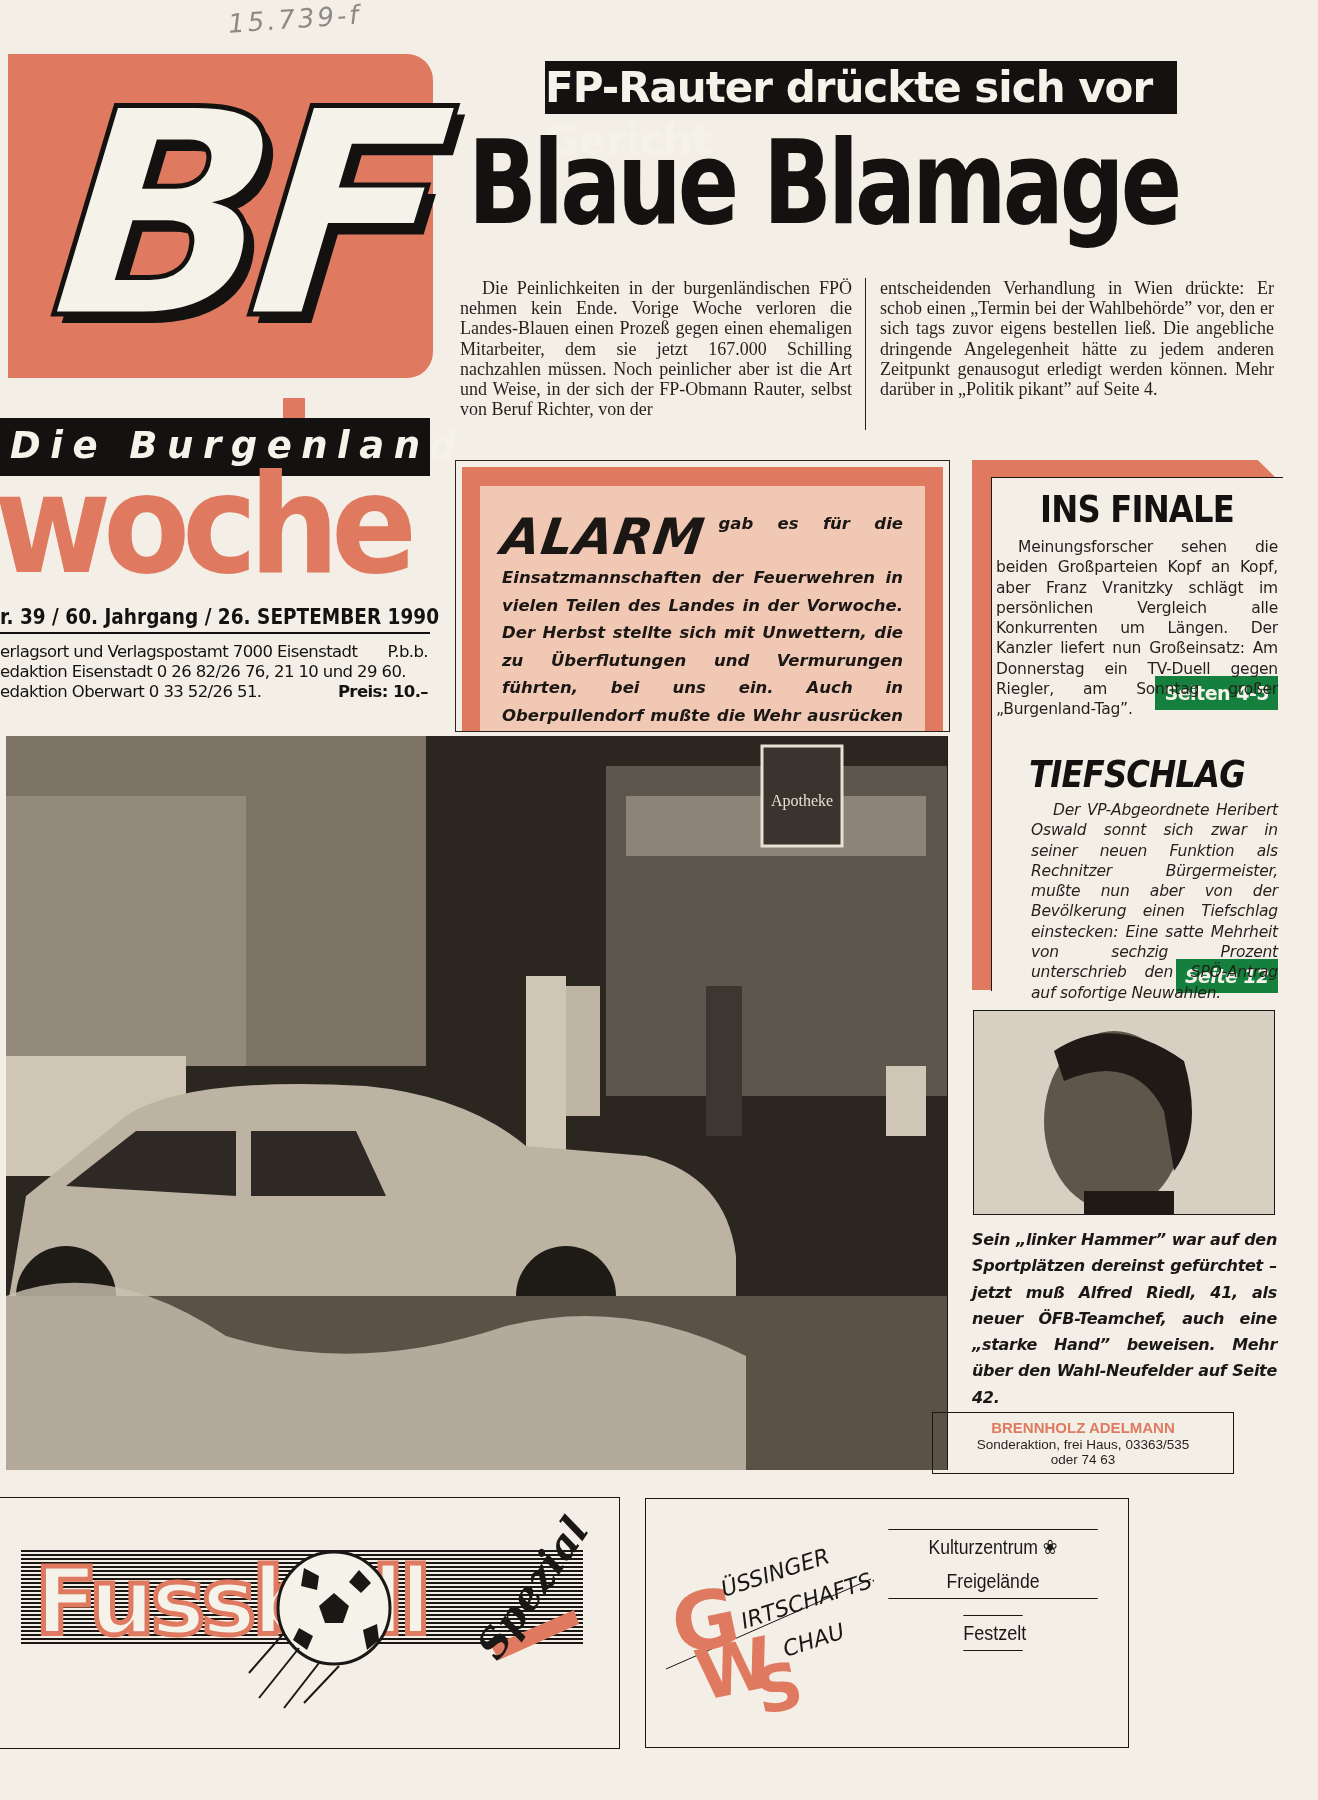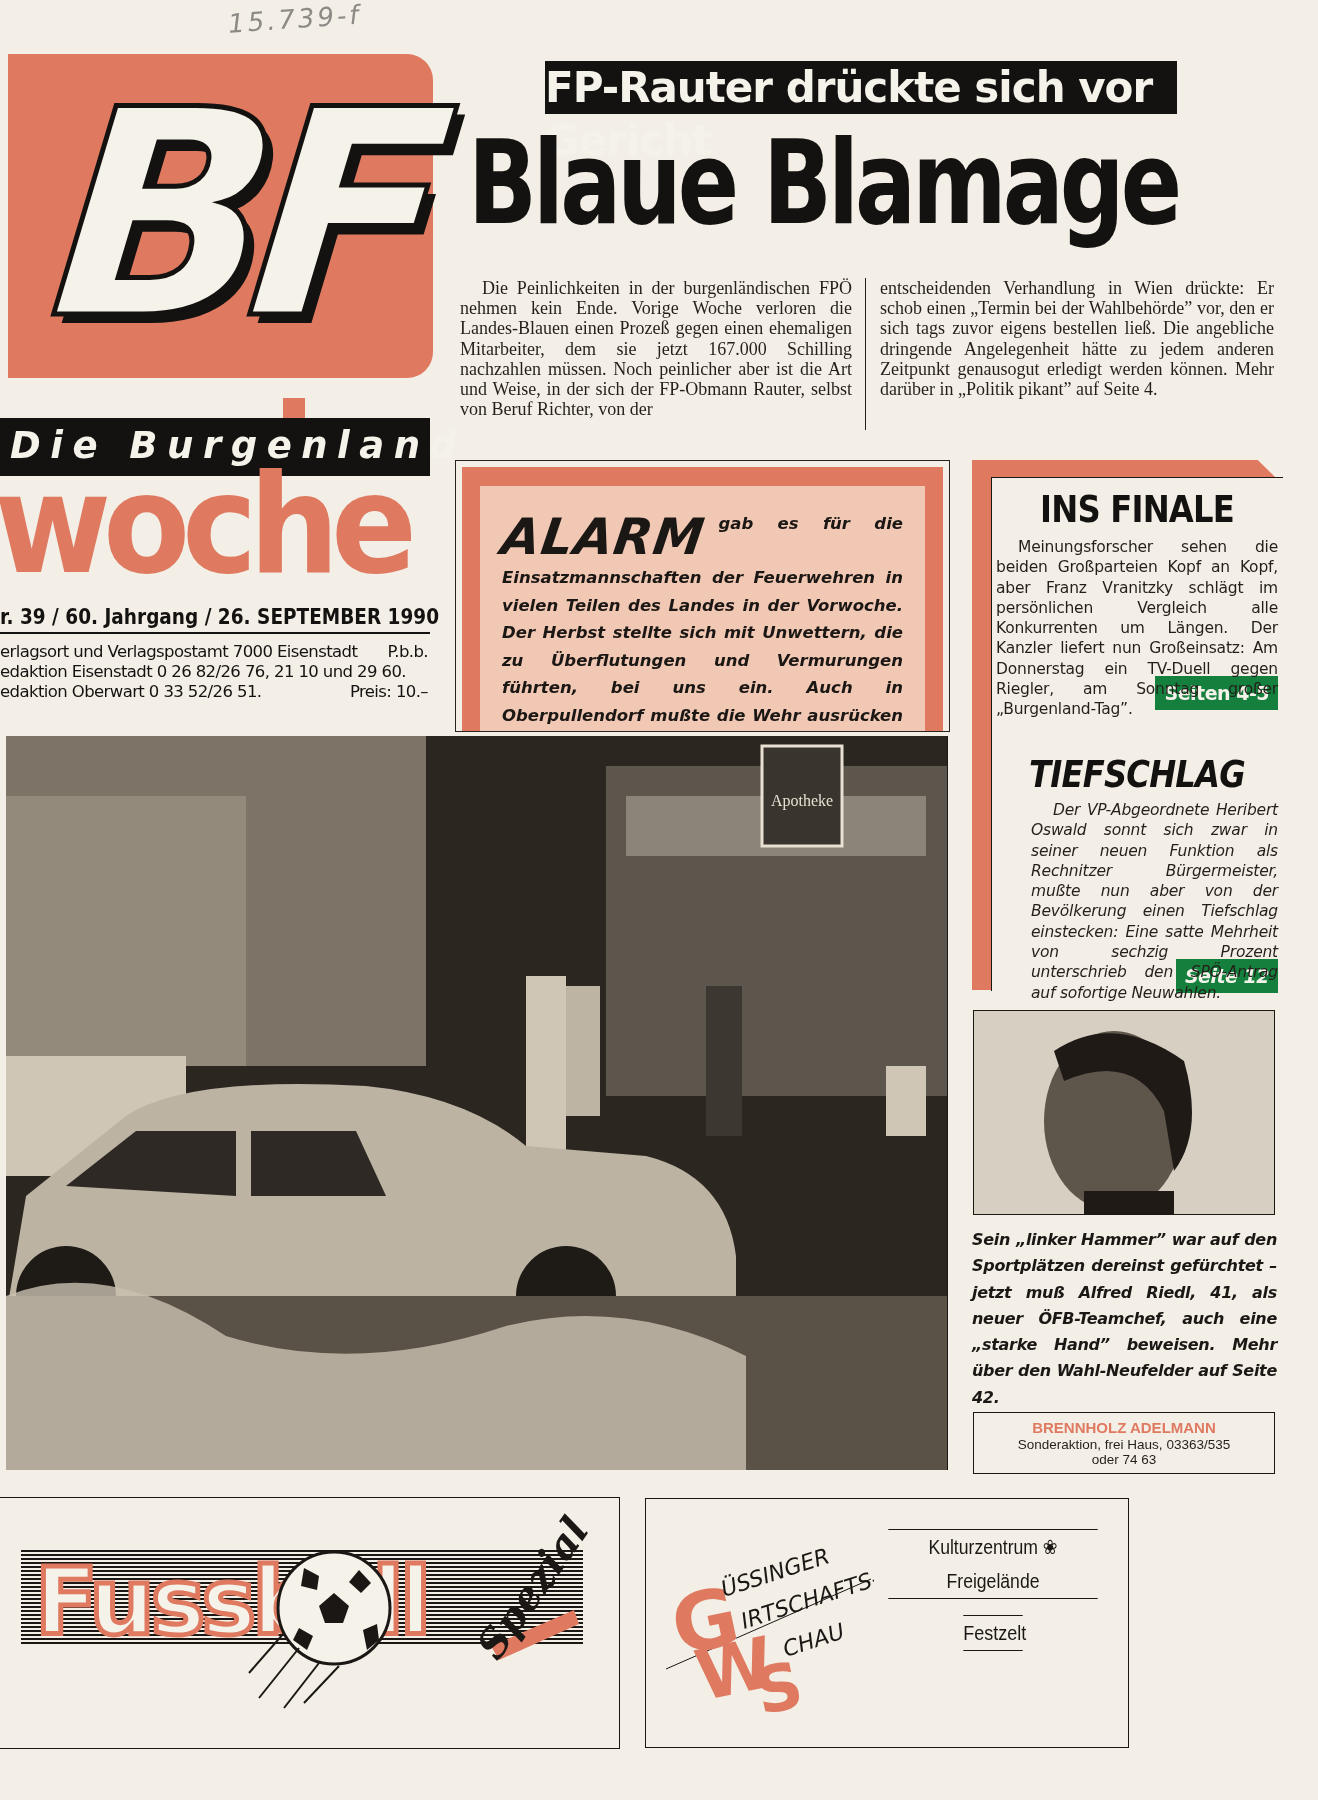--- a/index.html
+++ b/index.html
@@ -60,21 +60,21 @@
     border-bottom: 2px solid #141210; padding-bottom: 3px;
     transform: scaleX(0.86); transform-origin: left top;
   }
   .issue-line { width: 500px; }
   .imprint {
     left: 0; top: 642px; width: 428px;
     font-family: "DejaVu Sans", sans-serif; font-size: 16.5px; line-height: 20px;
     color: #141210;
   }
   .imprint .row { display: flex; justify-content: space-between; white-space: nowrap; letter-spacing: -0.6px; }
-  .imprint b { font-weight: normal; }
+  .imprint b { font-weight: bold; }
 
   
   .kicker {
     left: 545px; top: 61px; width: 632px; height: 53px;
     background: #141210; color: #f5f2ea; text-align: left;
     font-family: "DejaVu Sans", sans-serif; font-weight: bold;
     font-size: 42px; line-height: 53px; letter-spacing: -1px;
   }
   .headline {
     left: 468px; top: 120px; width: 800px;
@@ -158,21 +158,21 @@
     left: 973px; top: 1010px; width: 302px; height: 205px;
     border: 1.5px solid #1b1714; background: #cfc8bb; overflow: hidden;
   }
   .caption {
     left: 972px; top: 1227px; width: 305px;
     font-family: "DejaVu Sans", sans-serif; font-weight: bold; font-style: italic;
     font-size: 16px; line-height: 26.3px; text-align: justify; color: #1b1714;
     letter-spacing: -0.3px;
   }
   .ad-box {
-    left: 973px; top: 1412px; width: 302px; height: 62px;
+    left: 932px; top: 1412px; width: 302px; height: 62px;
     border: 1.5px solid #1b1714; text-align: center;
     font-family: "Liberation Sans", sans-serif; padding-top: 6px;
   }
   .ad-box .brand { color: #df7a61; font-weight: bold; font-size: 15px; line-height: 18px; }
   .ad-box .line { font-size: 13.5px; line-height: 15px; color: #241f1b; }
 
   
   .fussball-box {
     left: -2px; top: 1497px; width: 622px; height: 252px;
     border: 1.5px solid #1b1714; overflow: hidden;

